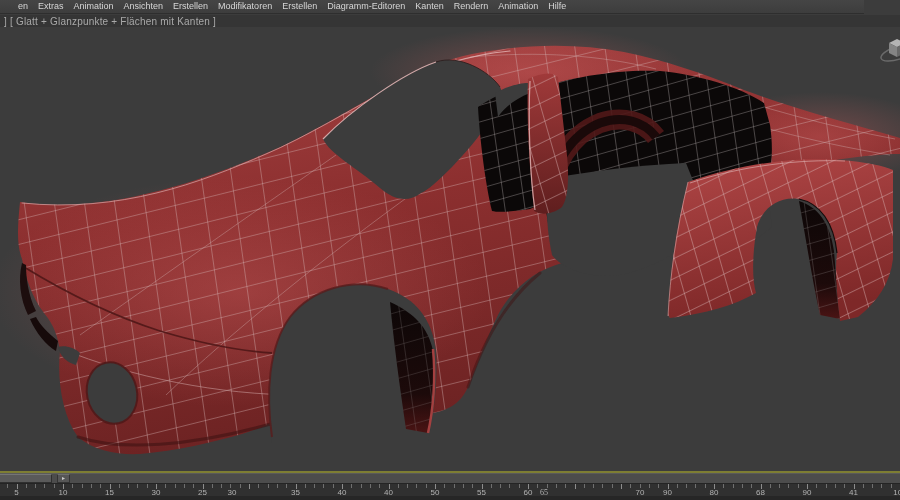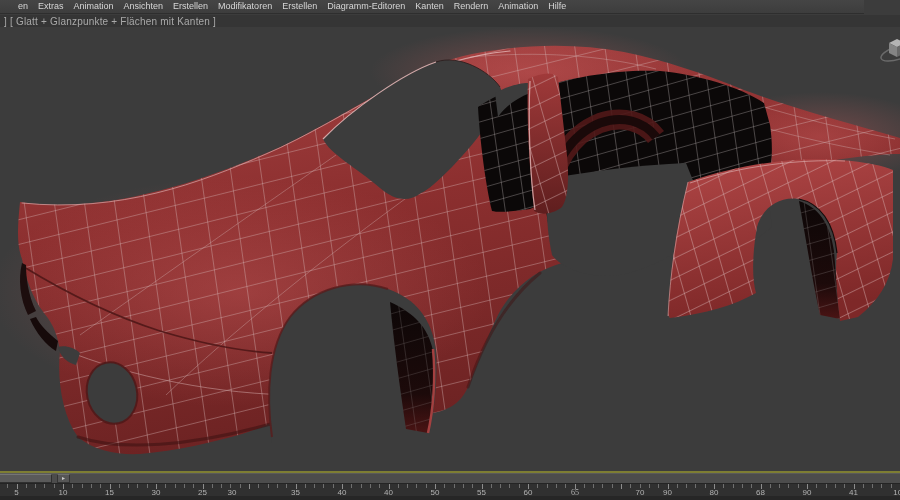--- a/index.html
+++ b/index.html
@@ -280,21 +280,21 @@
       <div class="tick" style="left: 500.1px;"></div>
       <div class="tick" style="left: 509.4px;"></div>
       <div class="tick" style="left: 518.7px;"></div>
       <div class="tick major" style="left: 528px;"></div>
       <span class="ticklabel" style="left: 528px;">60</span>
       <div class="tick" style="left: 537.3px;"></div>
       <div class="tick" style="left: 546.6px;"></div>
       <div class="tick" style="left: 555.9px;"></div>
       <div class="tick" style="left: 565.2px;"></div>
       <div class="tick major" style="left: 574.5px;"></div>
-      <span class="ticklabel" style="left: 575px; font-family: Liberation Serif, serif;">65</span>
+      <span class="ticklabel" style="left: 544px; font-family: Liberation Serif, serif;">65</span>
       <div class="tick" style="left: 583.8px;"></div>
       <div class="tick" style="left: 593.1px;"></div>
       <div class="tick" style="left: 602.4px;"></div>
       <div class="tick" style="left: 611.7px;"></div>
       <div class="tick major" style="left: 621px;"></div>
       <span class="ticklabel" style="left: 640px;">70</span>
       <div class="tick" style="left: 630.3px;"></div>
       <div class="tick" style="left: 639.6px;"></div>
       <div class="tick" style="left: 648.9px;"></div>
       <div class="tick" style="left: 658.2px;"></div>

